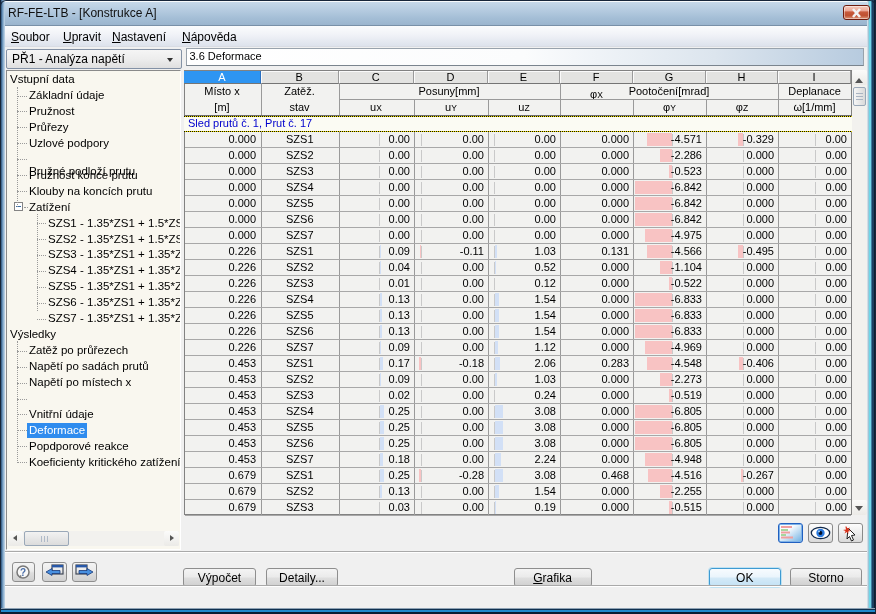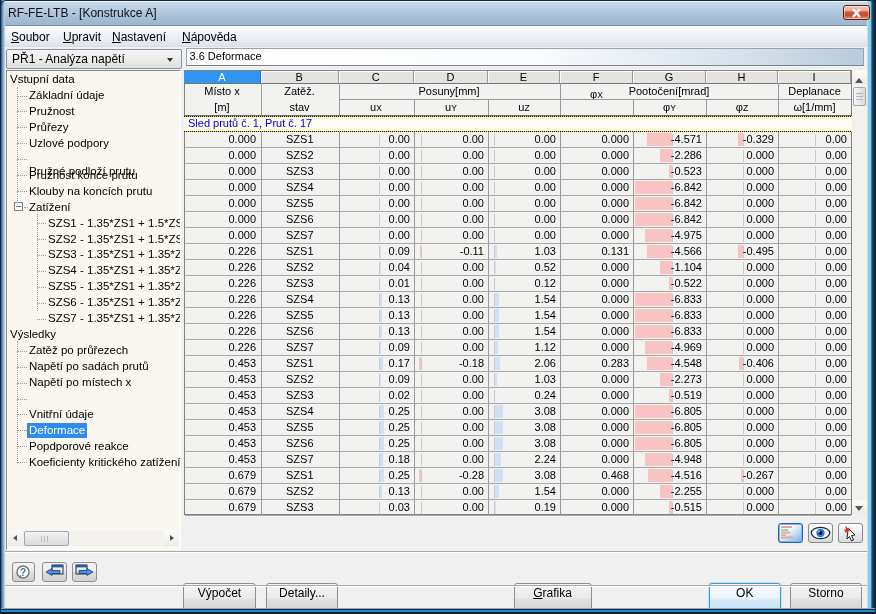--- a/index.html
+++ b/index.html
@@ -44,21 +44,21 @@
 .dv { position:absolute; width:1px; height:12px; background:#c9c9c9; }
 .bp { position:absolute; height:13px; background:#f8c3c3; }
 .bb { position:absolute; height:13px; background:#d2e0f6; }
 #grp { position:absolute; left:184px; top:116px; width:668px; height:16px; background:#fbfbf3; font-size:11px; line-height:15px; color:#0000cd; padding-left:4px; }
 #grp:before { content:""; position:absolute; left:0; top:0; right:0; height:1px; background:repeating-linear-gradient(90deg,#101000 0 1px,#f0e000 1px 2px); }
 #grp:after { content:""; position:absolute; left:0; bottom:0; right:0; height:1px; background:repeating-linear-gradient(90deg,#101000 0 1px,#f0e000 1px 2px); }
 #vscroll { position:absolute; left:852px; top:70px; width:15px; height:445px; background:#f2f1ee; }
 .icb { position:absolute; top:523px; width:25px; height:20px; border:1px solid #8a8a8a; border-radius:3px; background:linear-gradient(180deg,#fdfdfd,#ececec 50%,#d9d9d9); }
 .icb.act { border:1px solid #2060c0; box-shadow:inset 0 0 0 1px #7fb2e8; background:linear-gradient(180deg,#d7ecfb,#a9d3f3); }
 .sep { position:absolute; left:5px; width:862px; height:2px; background:linear-gradient(180deg,#a9a9a9 0 1px,#ffffff 1px 2px); }
-.btn { position:absolute; top:583px; height:32px; border:1px solid #8e8e8e; border-radius:3px; background:linear-gradient(180deg,#f4f4f4 0%,#ebebeb 45%,#dedede 55%,#d0d0d0 100%); font-size:12px; text-align:center; line-height:18px; color:#000; }
+.btn { position:absolute; top:568px; height:19px; border:1px solid #8e8e8e; border-radius:3px; background:linear-gradient(180deg,#f4f4f4 0%,#ebebeb 45%,#dedede 55%,#d0d0d0 100%); font-size:12px; text-align:center; line-height:18px; color:#000; }
 .btn.ok { border:1.5px solid #3e9ad2; box-shadow:0 0 0 1px #bfe2f2; background:linear-gradient(180deg,#f7fbfe 0%,#ebf5fc 45%,#d3e9f7 55%,#c3e2f5 100%); }
 u { text-decoration:underline; }
 </style></head>
 <body>
 <div id="frame"></div>
 <div id="tbar"></div>
 <div id="outline"></div>
 <div id="brd-l"></div>
 <div id="brd-r"></div>
 <div id="title">RF-FE-LTB - [Konstrukce A]</div>

